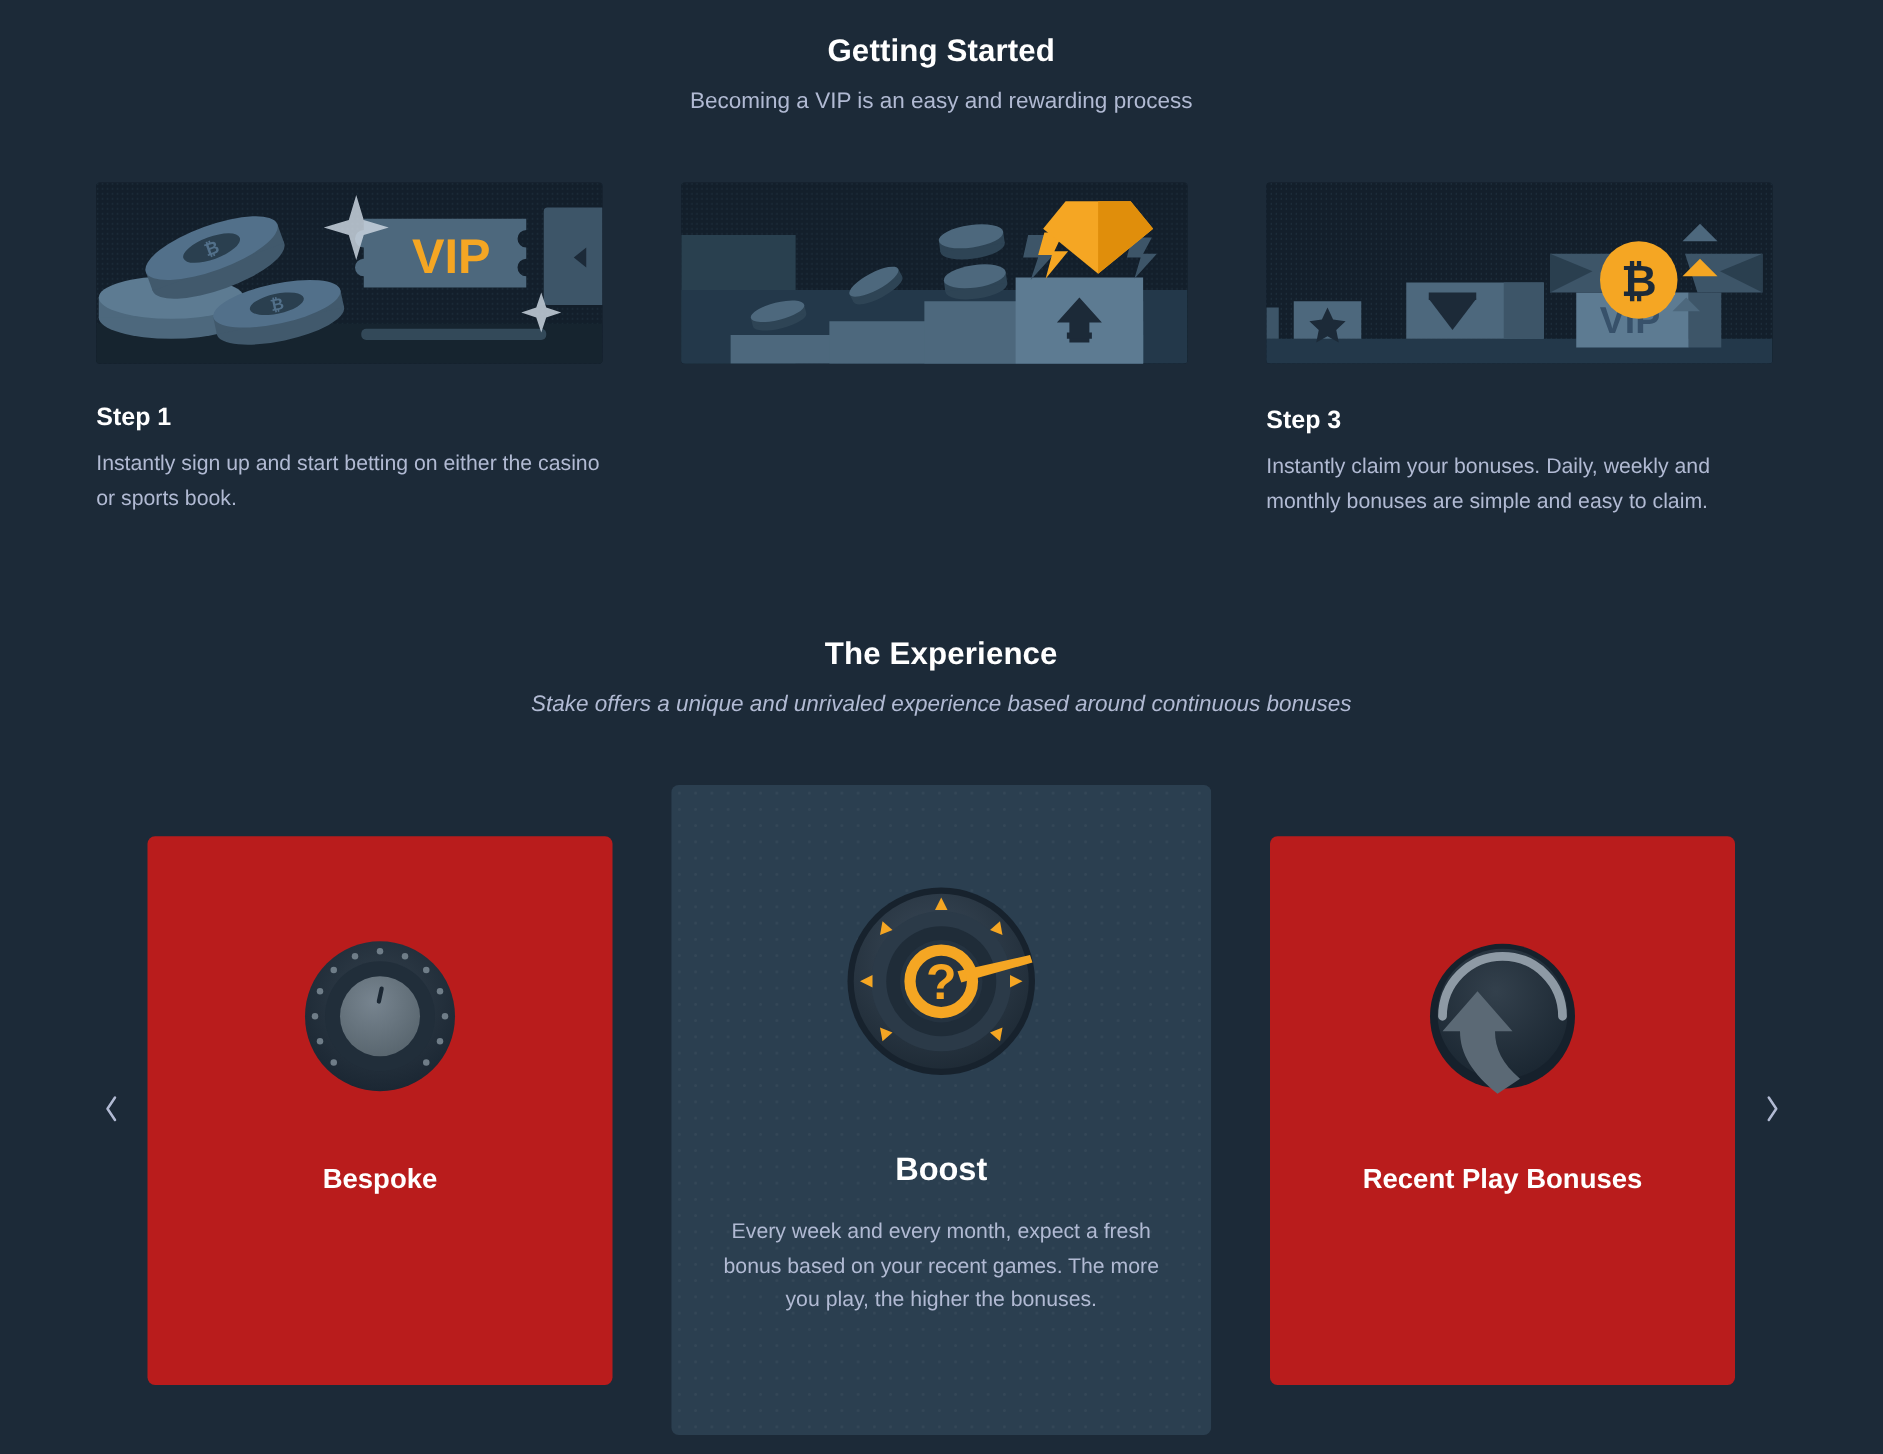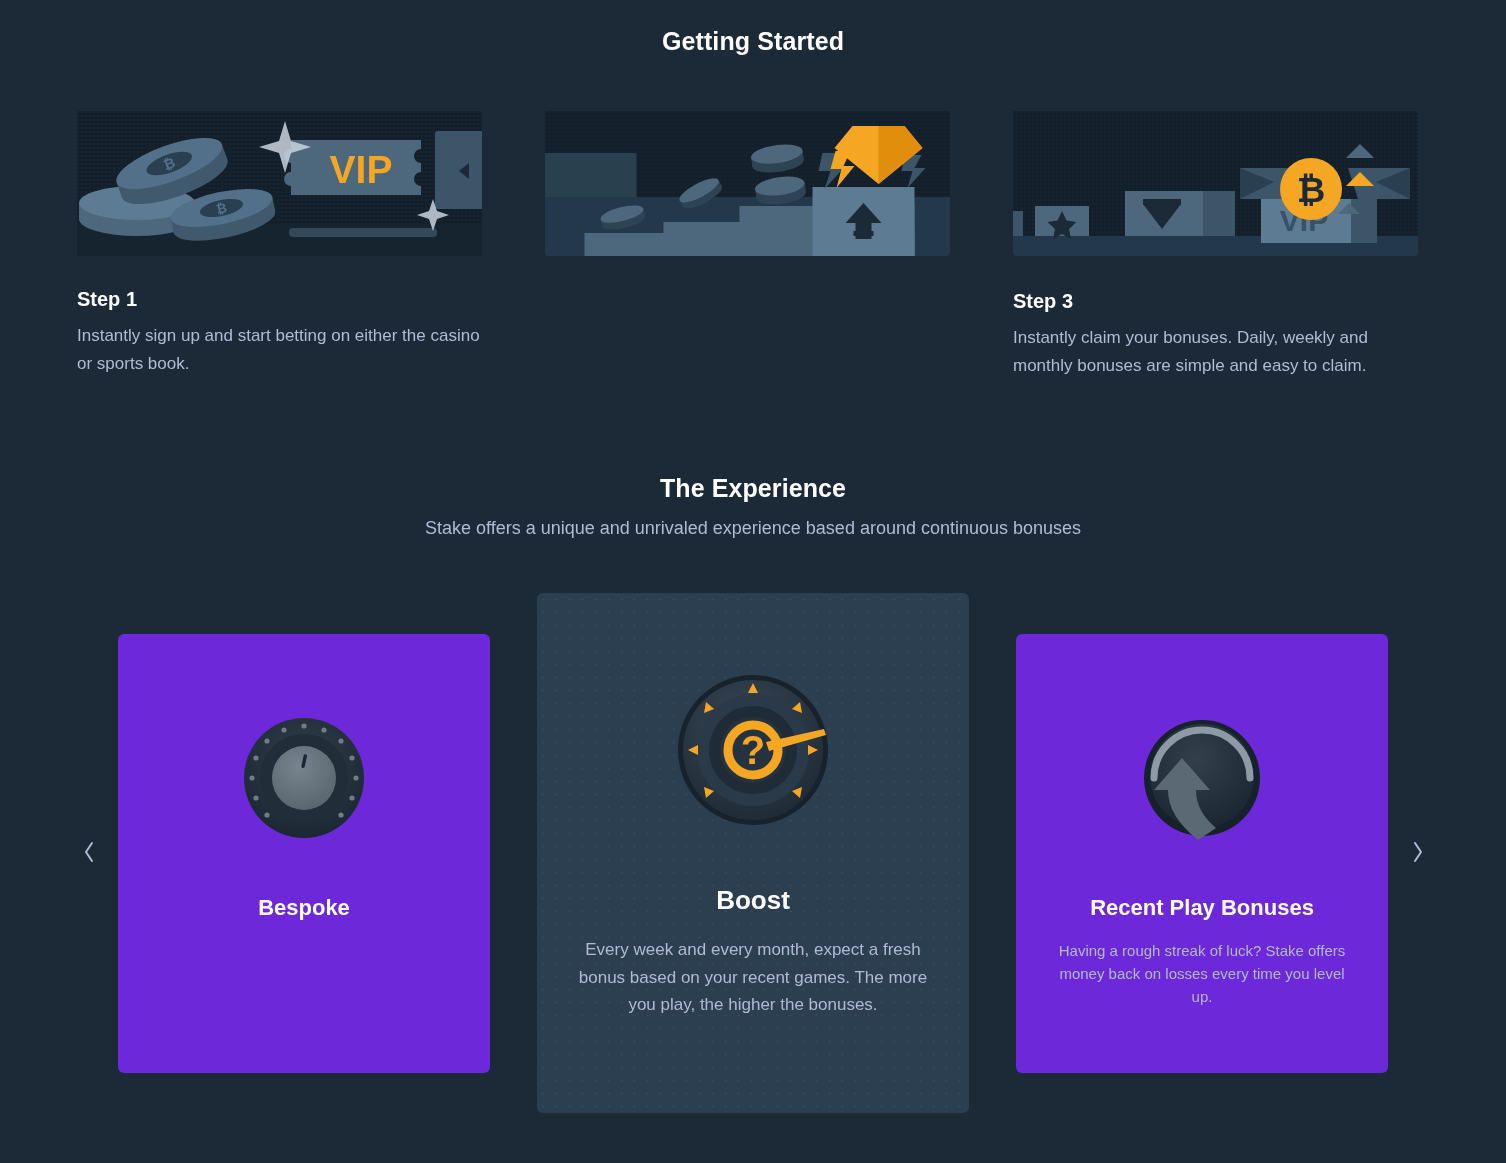--- a/index.html
+++ b/index.html
@@ -66,21 +66,21 @@
     color: #b1bad3;
     font-size: 17px;
     line-height: 1.62;
     margin-top: 11px;
   }
   .step:nth-child(2) .step-title { margin-top: 35px; }
   .step:nth-child(3) .step-title { margin-top: 34px; }
 
   
   .experience { margin-top: 95px; }
-  .experience .section-sub { margin-top: 15px; }
+  .experience .section-sub { margin-top: 15px; font-style: italic; }
 
   .carousel {
     position: relative;
     margin-top: 54px;
     height: 520px;
   }
 
   .carousel-arrow {
     position: absolute;
     top: 50%;
@@ -112,21 +112,21 @@
     position: relative;
     display: flex;
     flex-direction: column;
     align-items: center;
     text-align: center;
   }
 
   .card.side {
     width: 372px;
     height: 439px;
-    background: #6d28d9;
+    background: #b91c1c;
     padding-top: 78px;
   }
 
   .card.center {
     width: 432px;
     height: 520px;
     background: #2b3f50;
     padding-top: 78px;
     background-image:
       radial-gradient(circle, rgba(255,255,255,0.045) 1px, transparent 1.2px);
@@ -165,20 +165,21 @@
     padding: 0 36px;
   }
 </style>
 </head>
 <body>
 
 <div class="page">
 
   <section class="getting-started">
     <h1 class="section-title">Getting Started</h1>
+    <p class="section-sub">Becoming a VIP is an easy and rewarding process</p>
 
     <div class="steps">
 
       <div class="step">
         <div class="step-art">
           <svg viewBox="0 0 405 145" preserveAspectRatio="xMidYMid slice" aria-hidden="true">
             <defs>
               <pattern id="dots1" width="4" height="4" patternUnits="userSpaceOnUse">
                 <circle cx="1" cy="1" r="0.45" fill="#2e4556"></circle>
               </pattern>
@@ -421,21 +422,20 @@
                 </radialGradient>
               </defs>
               <circle cx="66" cy="66" r="58" fill="#16212c"></circle>
               <circle cx="66" cy="64" r="52" fill="url(#discGrad)"></circle>
               <path d="M18 66 a48 48 0 0 1 96 0" fill="none" stroke="#8e9aa5" stroke-width="7" stroke-linecap="round"></path>
               <path d="M62 128 C 42 112 32 96 32 78 L18 78 L46 46 L74 78 L60 78
                        C60 92 66 104 80 116 Z" fill="#5b6975"></path>
             </svg>
           </div>
           <div class="card-title">Recent Play Bonuses</div>
-          <div class="card-desc">Having a rough streak of luck? Stake offers money back on losses every time you level up.</div>
         </div>
 
       </div>
 
       <button class="carousel-arrow arrow-next">
         <span>
           <svg viewBox="0 0 13 22" fill="none" stroke="currentColor" stroke-width="2" stroke-linecap="round" stroke-linejoin="round">
             <polyline points="4,2 10,11 4,20"></polyline>
           </svg>
         </span>

